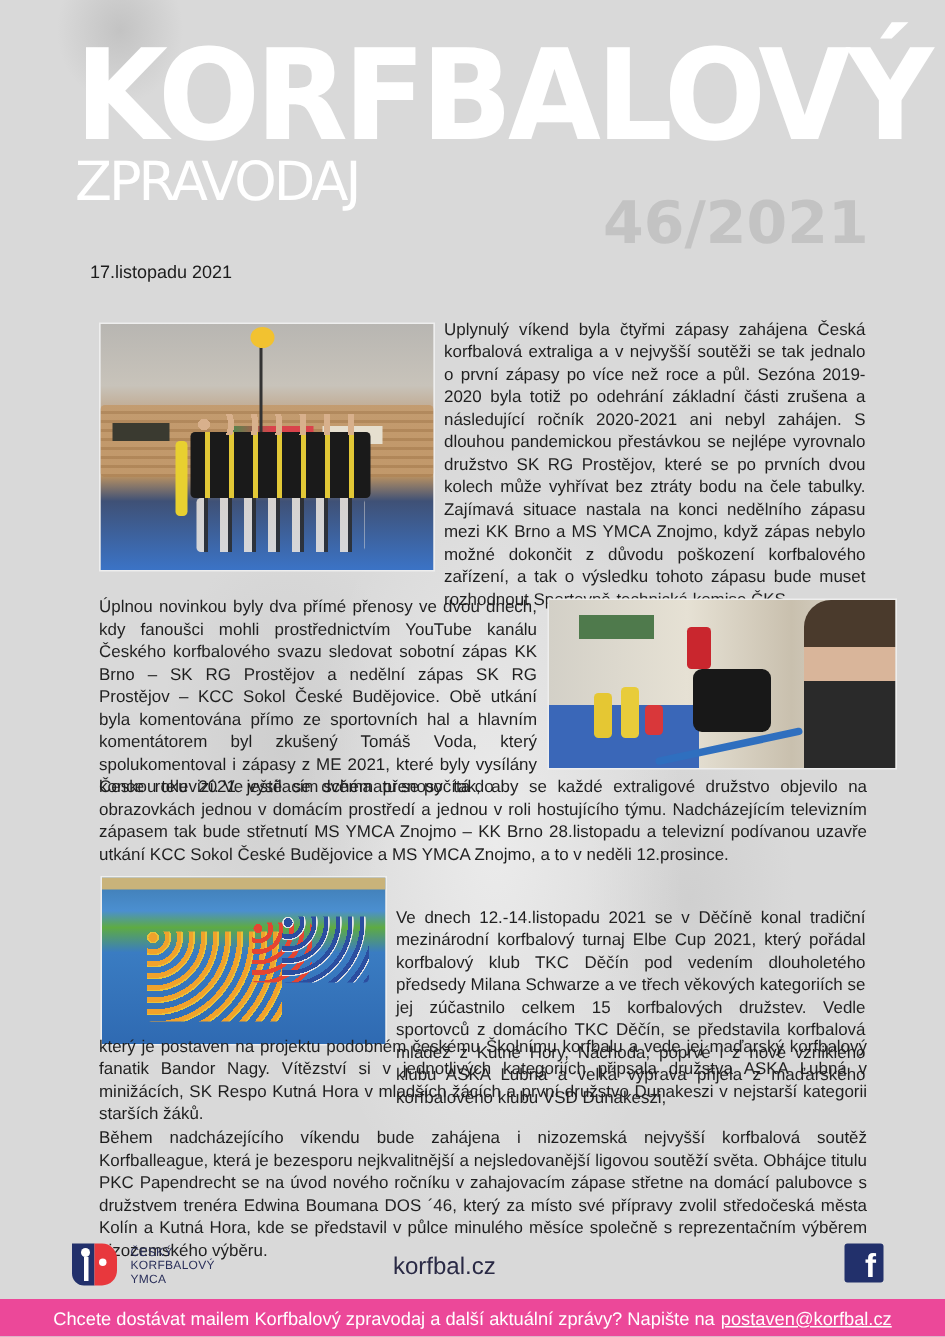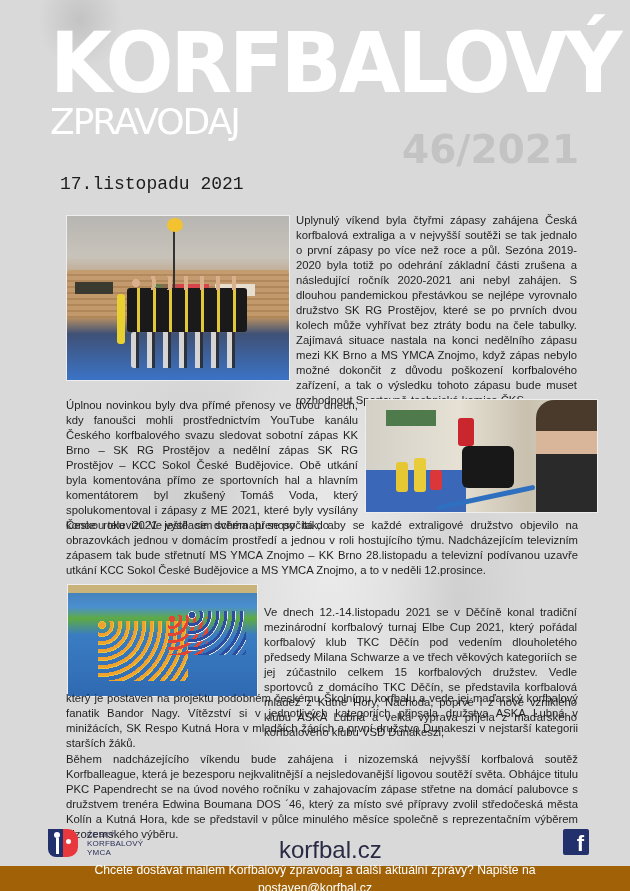--- a/index.html
+++ b/index.html
@@ -29,21 +29,21 @@
     font-family:"DejaVu Sans", sans-serif; font-weight:normal;
     font-size:36px; letter-spacing:-2px; color:#ffffff; line-height:1;
   }
   .issue {
     position:absolute; left:402px; top:130px;
     font-family:"DejaVu Sans", sans-serif; font-weight:bold;
     font-size:39px; color:#c3c3c3; letter-spacing:0px; line-height:1;
   }
   .date {
     position:absolute; left:60px; top:174px;
-    font-size:18px; color:#1c1c1c;font-family:Liberation Mono, monospace;
+    font-size:12px; color:#1c1c1c;
   }
   .photo {
     position:absolute; border:1px solid #eee; overflow:hidden;
   }
   .photo1 { left:66px; top:215px; width:222px; height:164px;
     background:
       linear-gradient(to bottom, #b8b6b2 0%, #c8c3ba 25%, #b99168 45%, #b58f62 62%, #3f5176 72%, #3b73c6 100%); }
   .photo2 { left:365px; top:399px; width:231px; height:112px;
     background: linear-gradient(90deg, #d3d0c7 0%, #e6e1d4 40%, #c9c0ae 70%, #e4e1db 100%); }
   .photo3 { left:67px; top:584px; width:189px; height:111px;
@@ -54,25 +54,25 @@
   }
   .t1 { left:296px; top:213px; width:281px; }
   .t2a { left:66px; top:398px; width:292px; }
   .t2b { left:66px; top:518px; width:512px; }
   .t3a { left:264px; top:605px; width:313px; }
   .t3b { left:66px; top:691px; width:512px; }
   .t4 { left:66px; top:752px; width:512px; }
   .logo { position:absolute; left:48px; top:829px; display:flex; align-items:center; gap:9px; }
   .logo-mark { width:30px; height:28px; position:relative; }
   .logo-text { font-size:8px; line-height:9px; color:#2a2f5a; letter-spacing:0.2px; }
-  .site { position:absolute; left:279px; top:836px; font-size:24px; color:#2a2a45; }
+  .site { position:absolute; left:262px; top:836px; font-size:16px; color:#2a2a45; }
   .fb { position:absolute; left:563px; top:829px; width:26px; height:26px; background:#22306b; border-radius:2px;
     color:#fff; font-weight:bold; font-size:22px; display:flex; align-items:flex-end; justify-content:flex-end; padding-right:5px; box-sizing:border-box; line-height:1; }
-  .footer-bar { position:absolute; left:0; top:866px; width:630px; height:25px; background:#a16207;
-    color:#fff; font-size:12.2px; display:flex; align-items:center; justify-content:center; gap:4px;flex-direction:column; }
+  .footer-bar { position:absolute; left:0; top:866px; width:630px; height:25px; background:#ec4899;
+    color:#fff; font-size:12.2px; display:flex; align-items:center; justify-content:center; gap:4px; }
   .footer-bar a { color:#fff; text-decoration:underline; }
   .fig { position:absolute; border-radius:3px; }
 </style>
 </head>
 <body>
 
 <div class="bg-shade"></div>
 
 <div class="masthead-title">KORFBALOVÝ</div>
 <div class="masthead-sub">ZPRAVODAJ</div>

